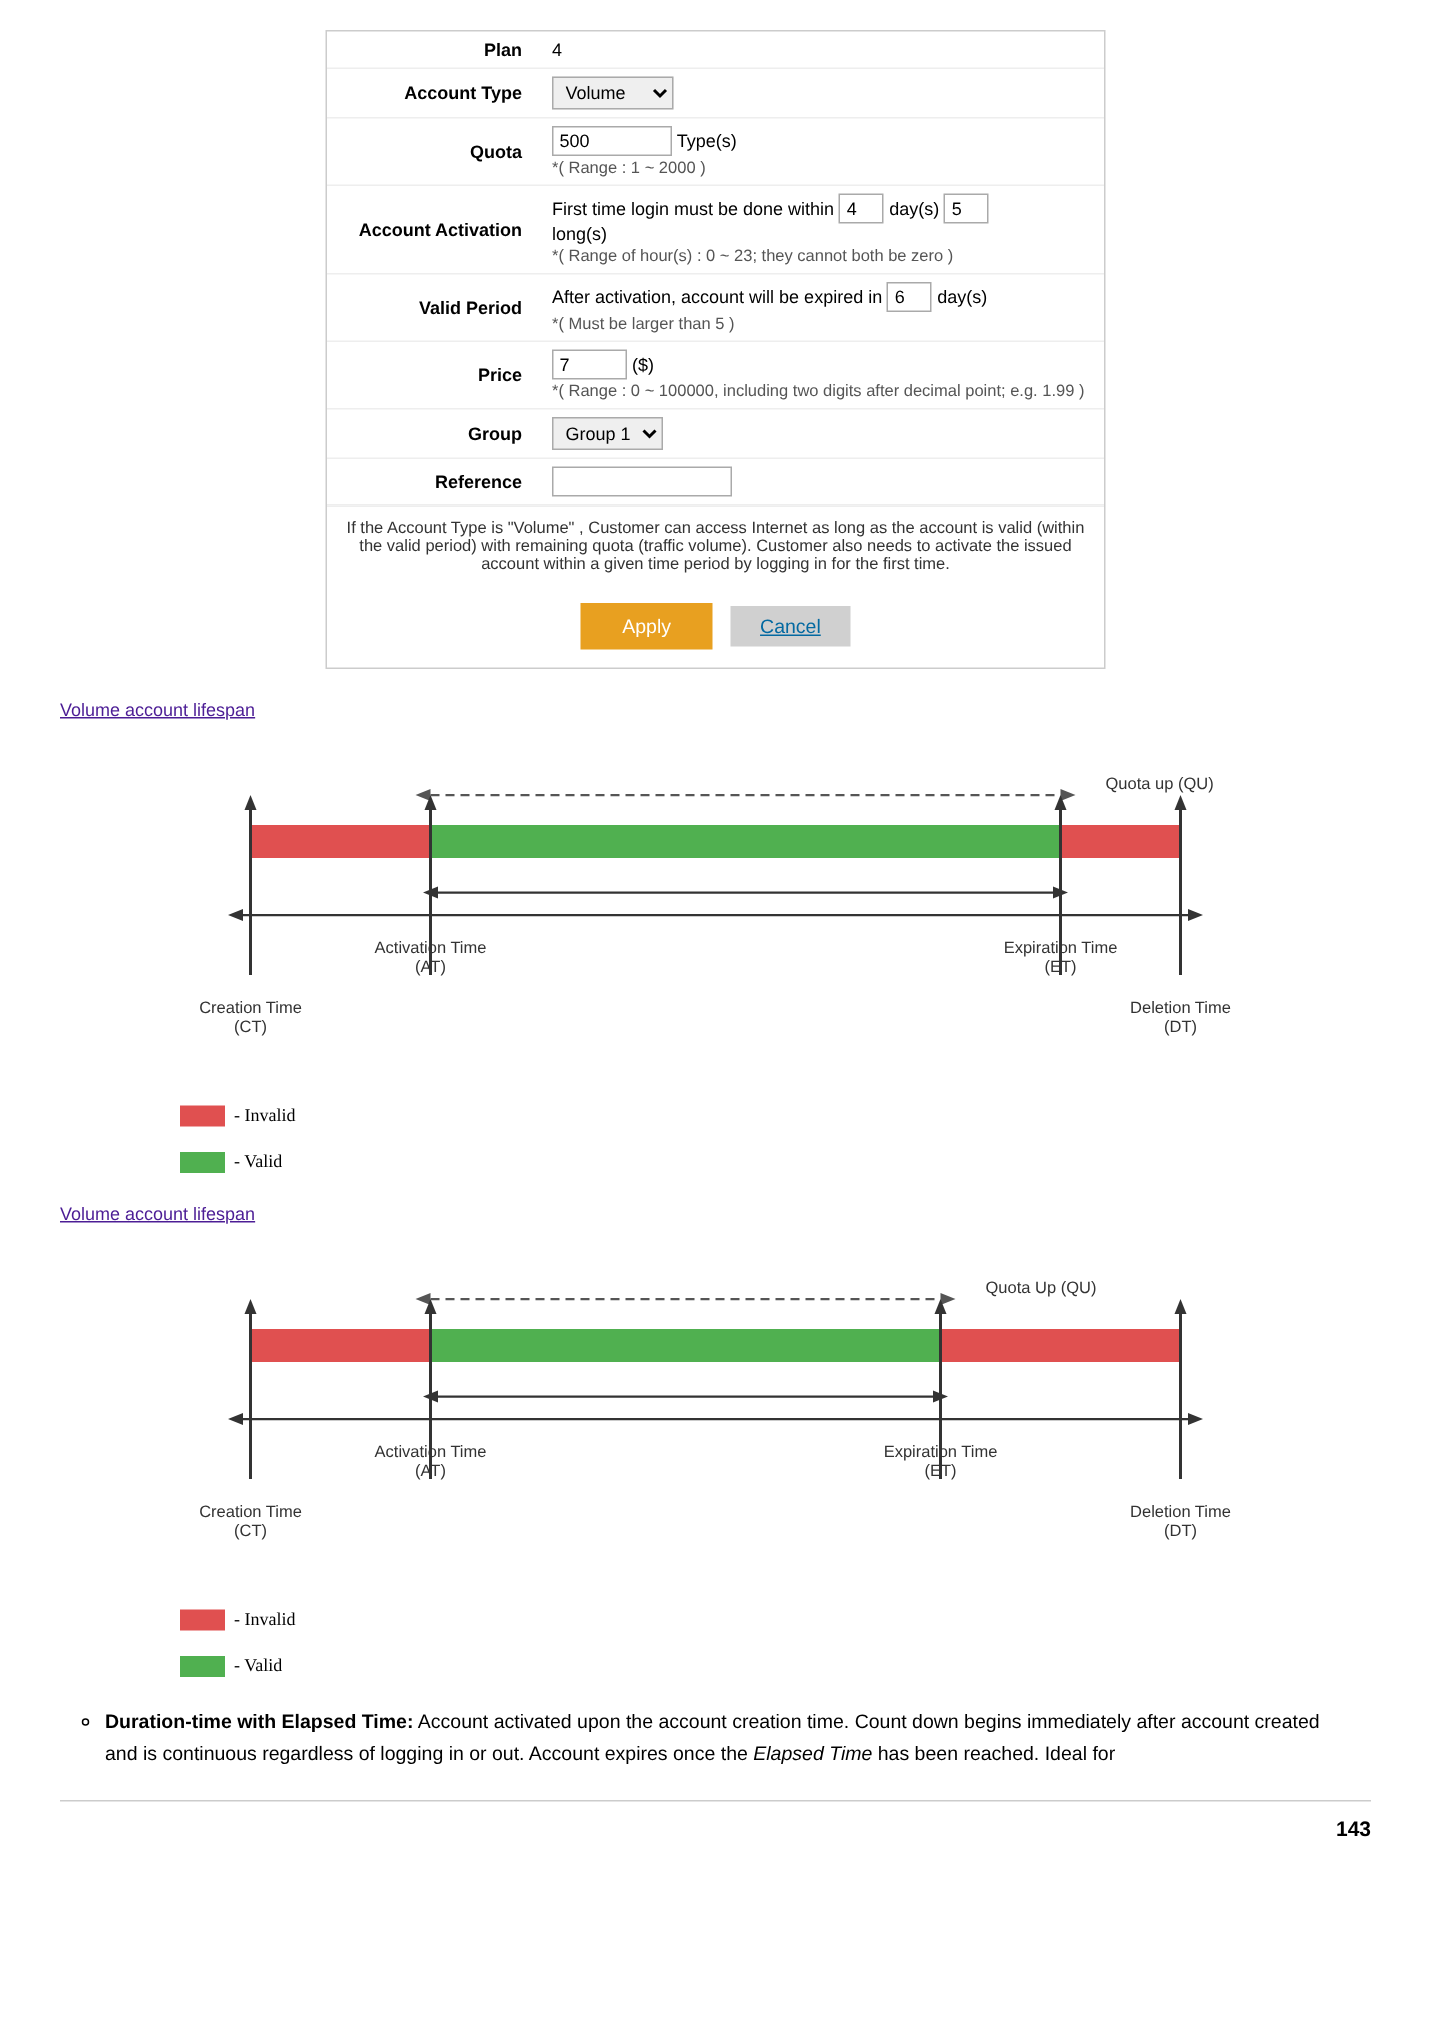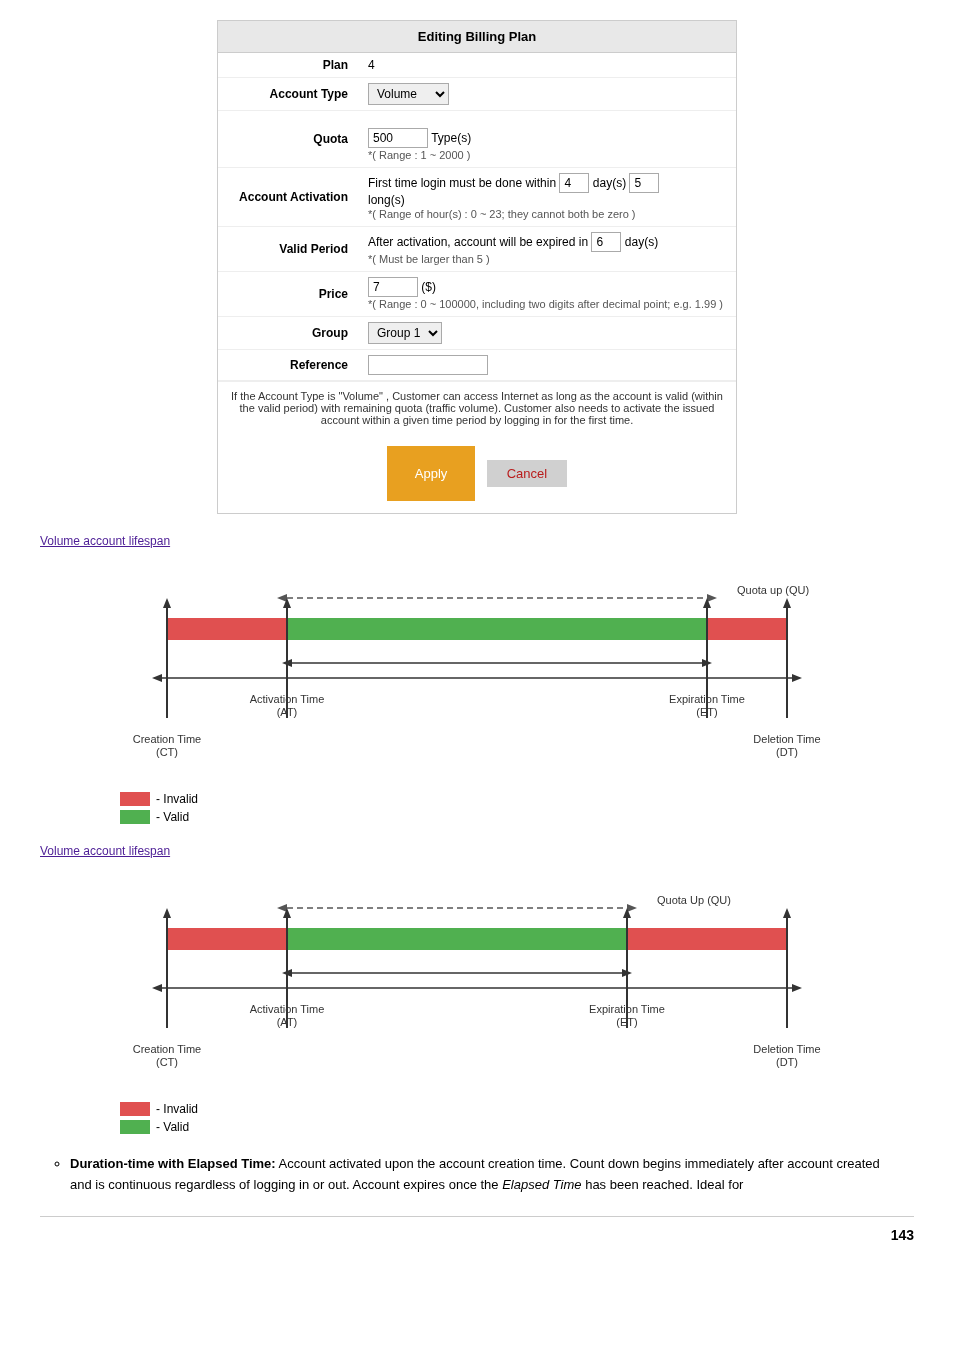--- a/index.html
+++ b/index.html
@@ -92,52 +92,54 @@
 
     .button-row {
       text-align: center;
       padding: 12px;
     }
 
     .btn-apply {
       background: #e8a020;
       color: #fff;
       border: none;
-      padding: 20px 28px;
+      padding: 8px 28px;
       font-size: 13px;
       cursor: pointer;
       margin-right: 8px;
     }
 
     .btn-cancel {
       background: #d0d0d0;
-      color: #b91c1c;
+      color: #0369a1;
       border: none;
       padding: 6px 20px;
       font-size: 13px;
       cursor: pointer;
+      text-decoration: underline;
     }
 
     
     .diagram-section {
       margin: 20px 0;
     }
 
     .diagram-title {
       color: #4c1d95;
       text-decoration: underline;
       font-size: 12px;
       margin-bottom: 10px;
     }
 
     .legend-row {
       display: flex;
       align-items: center;
-      margin: 4px 0;
+      margin: 16px 0;
       font-size: 12px;
+      font-family: Liberation Serif, serif;
     }
     .legend-color {
       width: 30px;
       height: 14px;
       margin-right: 6px;
     }
 
     
     .bottom-text {
       margin-top: 20px;
@@ -173,41 +175,40 @@
       display: block;
       margin: 0 auto;
     }
   </style>
 </head>
 <body>
 
 <div class="page-wrapper">
 
   <div class="form-container">
-    <div class="form-title">Editing Billing Plan</div>
     <table class="form-table">
       <tbody>
           <tr>
         <td>Plan</td>
         <td><span>4</span></td>
       </tr>
       <tr>
         <td>Account Type</td>
         <td>
           <select>
             <option>Volume</option>
             <option>Duration</option>
             <option>Unlimited</option>
           </select>
         </td>
       </tr>
       <tr>
         <td>Quota</td>
         <td>
-          <input type="text" style="width: 60px; margin-top: 12px;" value="500">
+          <input type="text" style="width: 80px;" value="500">
           <span>Type(s)</span>
           <br>
           <span class="note">*( Range : 1 ~ 2000 )</span>
         </td>
       </tr>
       <tr>
         <td>Account Activation</td>
         <td>
           <span>First time login must be done within</span>
           <input type="text" style="width: 30px;" value="4">

